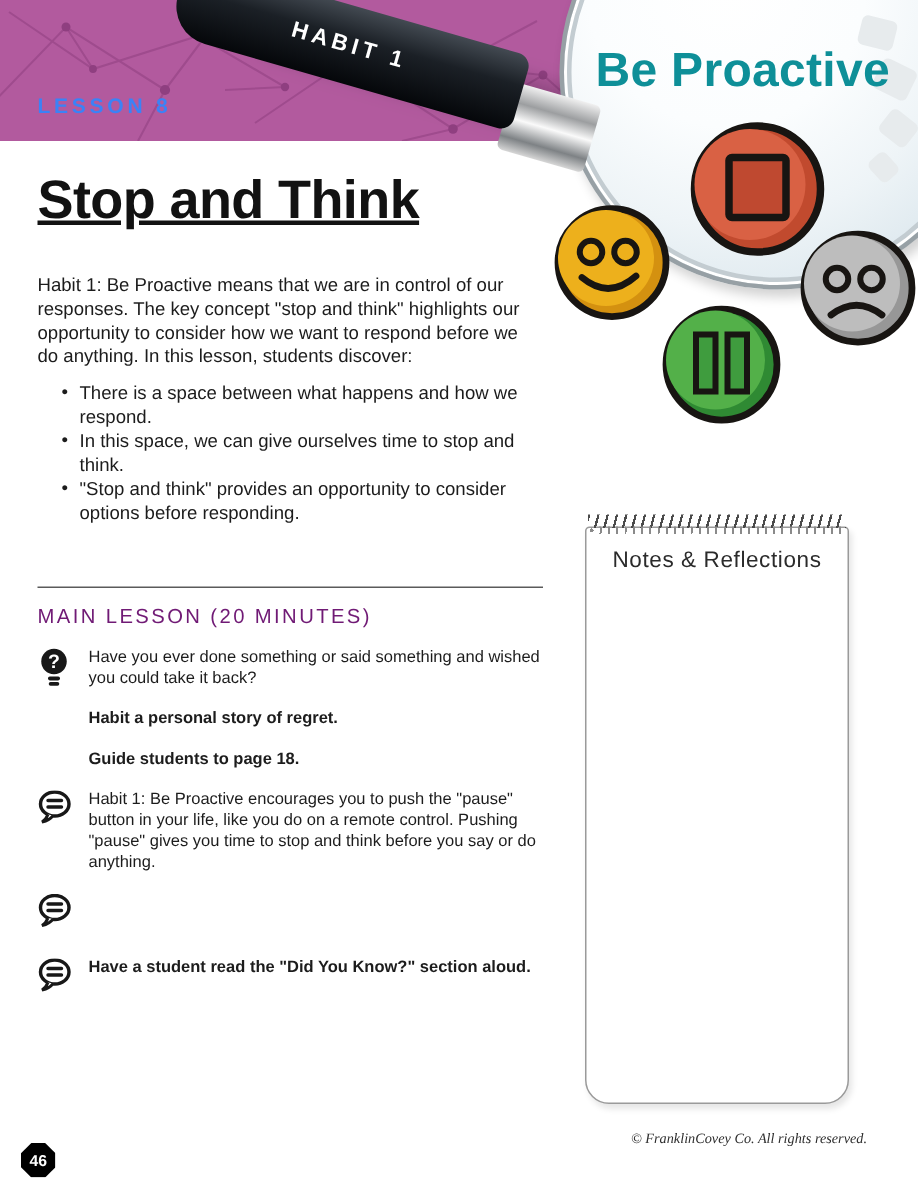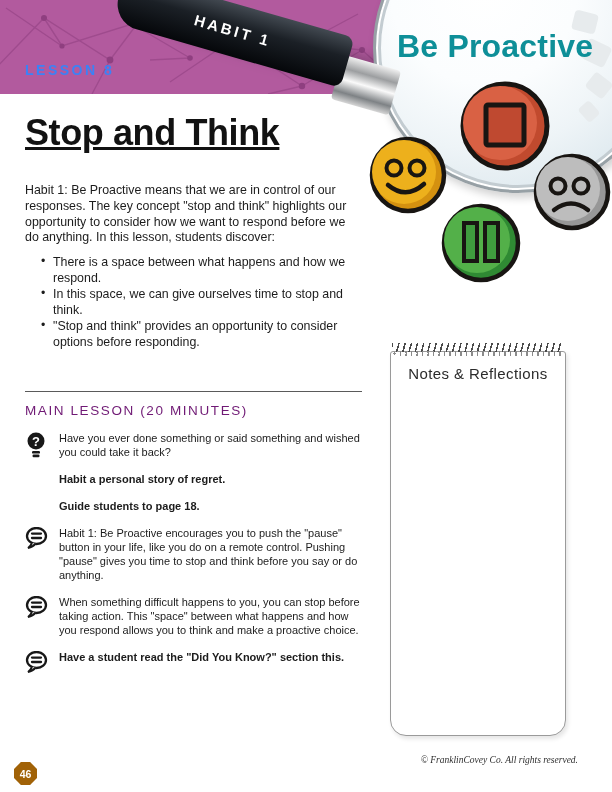--- a/index.html
+++ b/index.html
@@ -79,21 +79,21 @@
     background:repeating-linear-gradient(105deg,#4a4a4a 0 1.5px,transparent 1.5px 6px); }
   .spiral::after { content:""; position:absolute; top:8px; left:0; right:0; height:5px;
     background:repeating-radial-gradient(circle at 2.5px 2.5px,#8a8a8a 0 1.2px,transparent 1.2px 5.5px); }
   .pad-body { position:absolute; top:8px; left:0; right:0; bottom:0;
     background:#ffffff; border:1px solid #9a9a9a; border-radius:3px 3px 16px 16px;
     box-shadow:2px 3px 4px rgba(0,0,0,0.10); }
   .notes-title { text-align:center; margin-top:13px; font-size:15px; color:#2b2b2b; letter-spacing:0.4px; }
 
   
   .page-badge { position:absolute; left:14px; top:762px; width:23px; height:23px; z-index:10;
-    background:#a16207; color:#ffffff; font-size:10.5px; font-weight:bold;
+    background:#000000; color:#ffffff; font-size:10.5px; font-weight:bold;
     display:flex; align-items:center; justify-content:center;
     clip-path:polygon(30% 0,70% 0,100% 30%,100% 70%,70% 100%,30% 100%,0 70%,0 30%); }
   .copyright { position:absolute; right:34px; top:755px; z-index:10;
     font-family:"Liberation Serif", serif; font-style:italic; font-size:9.5px; color:#2e2e2e; }
 </style>
 </head>
 <body>
 
 <div class="page">
 
@@ -202,32 +202,31 @@
       </div>
 
       <div class="step">
         <span class="step-icon">
           <svg width="23" height="24" viewBox="0 0 23 24">
             <ellipse cx="11.5" cy="9" rx="9.5" ry="8" fill="#ffffff" stroke="#181818" stroke-width="2.3"></ellipse>
             <path d="M7 16 Q5.5 19.5 3 21 Q8 20 10.5 16.6" fill="#ffffff" stroke="#181818" stroke-width="2"></path>
             <path d="M7 6.6 H16 M7 11 H16" stroke="#181818" stroke-width="2.3" stroke-linecap="round"></path>
           </svg>
         </span>
-        <div class="step-body">When something difficult happens to you, you can stop before taking action. This "space" between what happens and how you respond allows you to think and make a proactive choice.</div>
       </div>
 
       <div class="step">
         <span class="step-icon">
           <svg width="23" height="24" viewBox="0 0 23 24">
             <ellipse cx="11.5" cy="9" rx="9.5" ry="8" fill="#ffffff" stroke="#181818" stroke-width="2.3"></ellipse>
             <path d="M7 16 Q5.5 19.5 3 21 Q8 20 10.5 16.6" fill="#ffffff" stroke="#181818" stroke-width="2"></path>
             <path d="M7 6.6 H16 M7 11 H16" stroke="#181818" stroke-width="2.3" stroke-linecap="round"></path>
           </svg>
         </span>
-        <div class="step-body bold-step">Have a student read the "Did You Know?" section this.</div>
+        <div class="step-body bold-step">Have a student read the "Did You Know?" section aloud.</div>
       </div>
 
     </div>
   </div>
 
   <div class="notes-pad">
     <div class="pad-body">
       <div class="notes-title">Notes &amp; Reflections</div>
     </div>
     <div class="spiral"></div>

